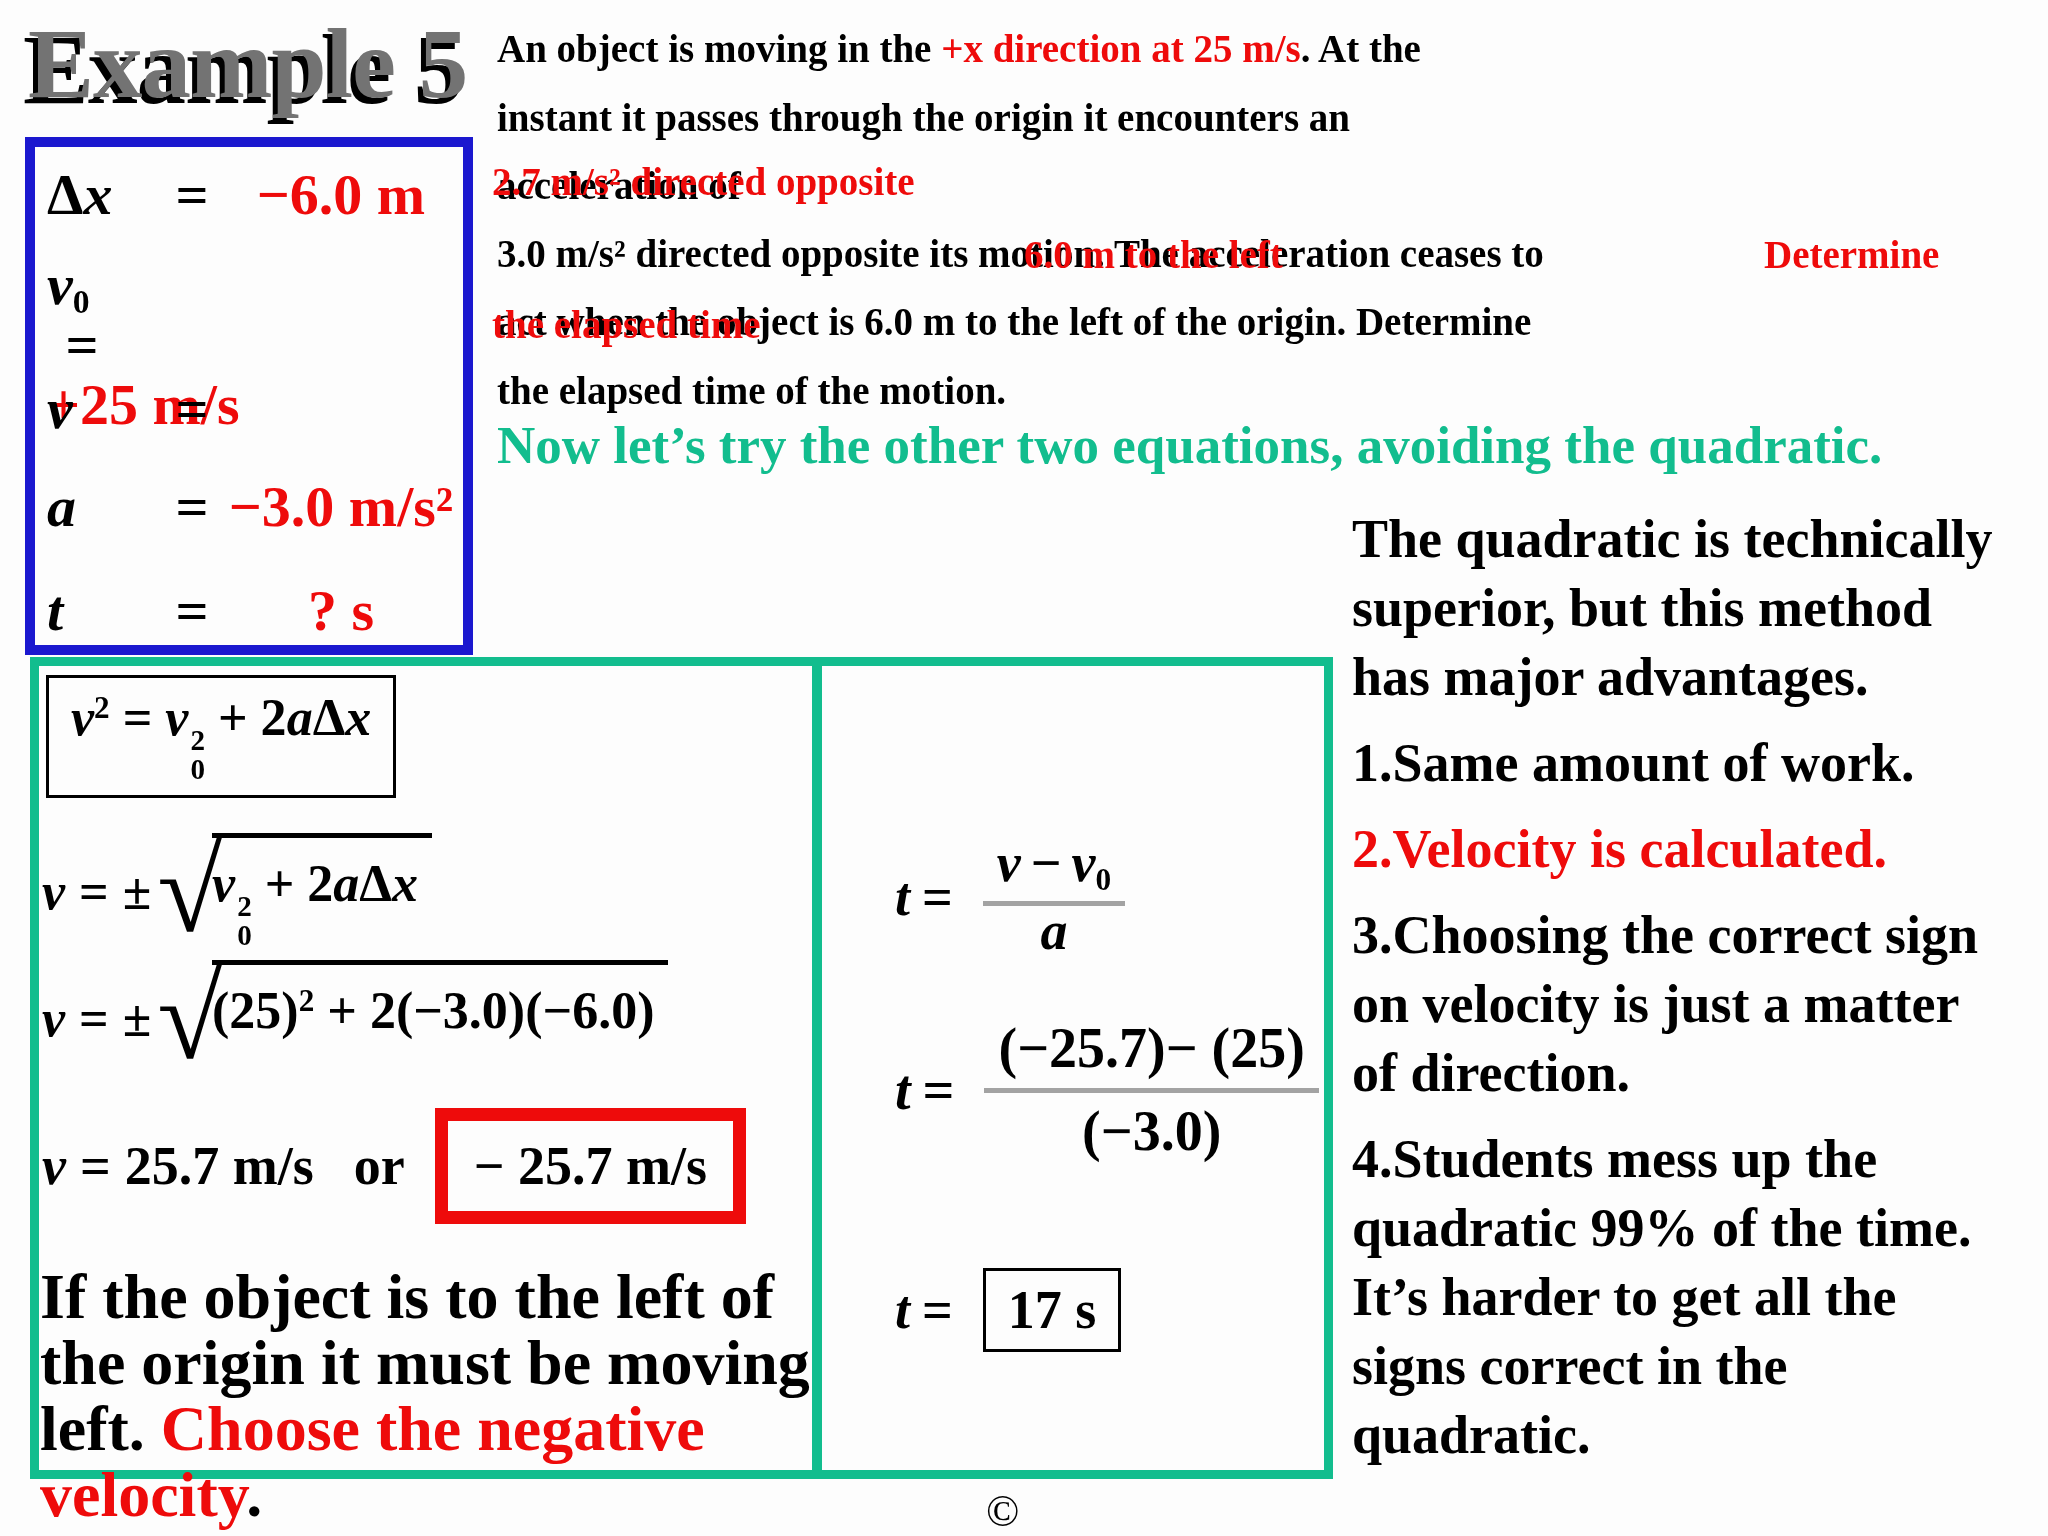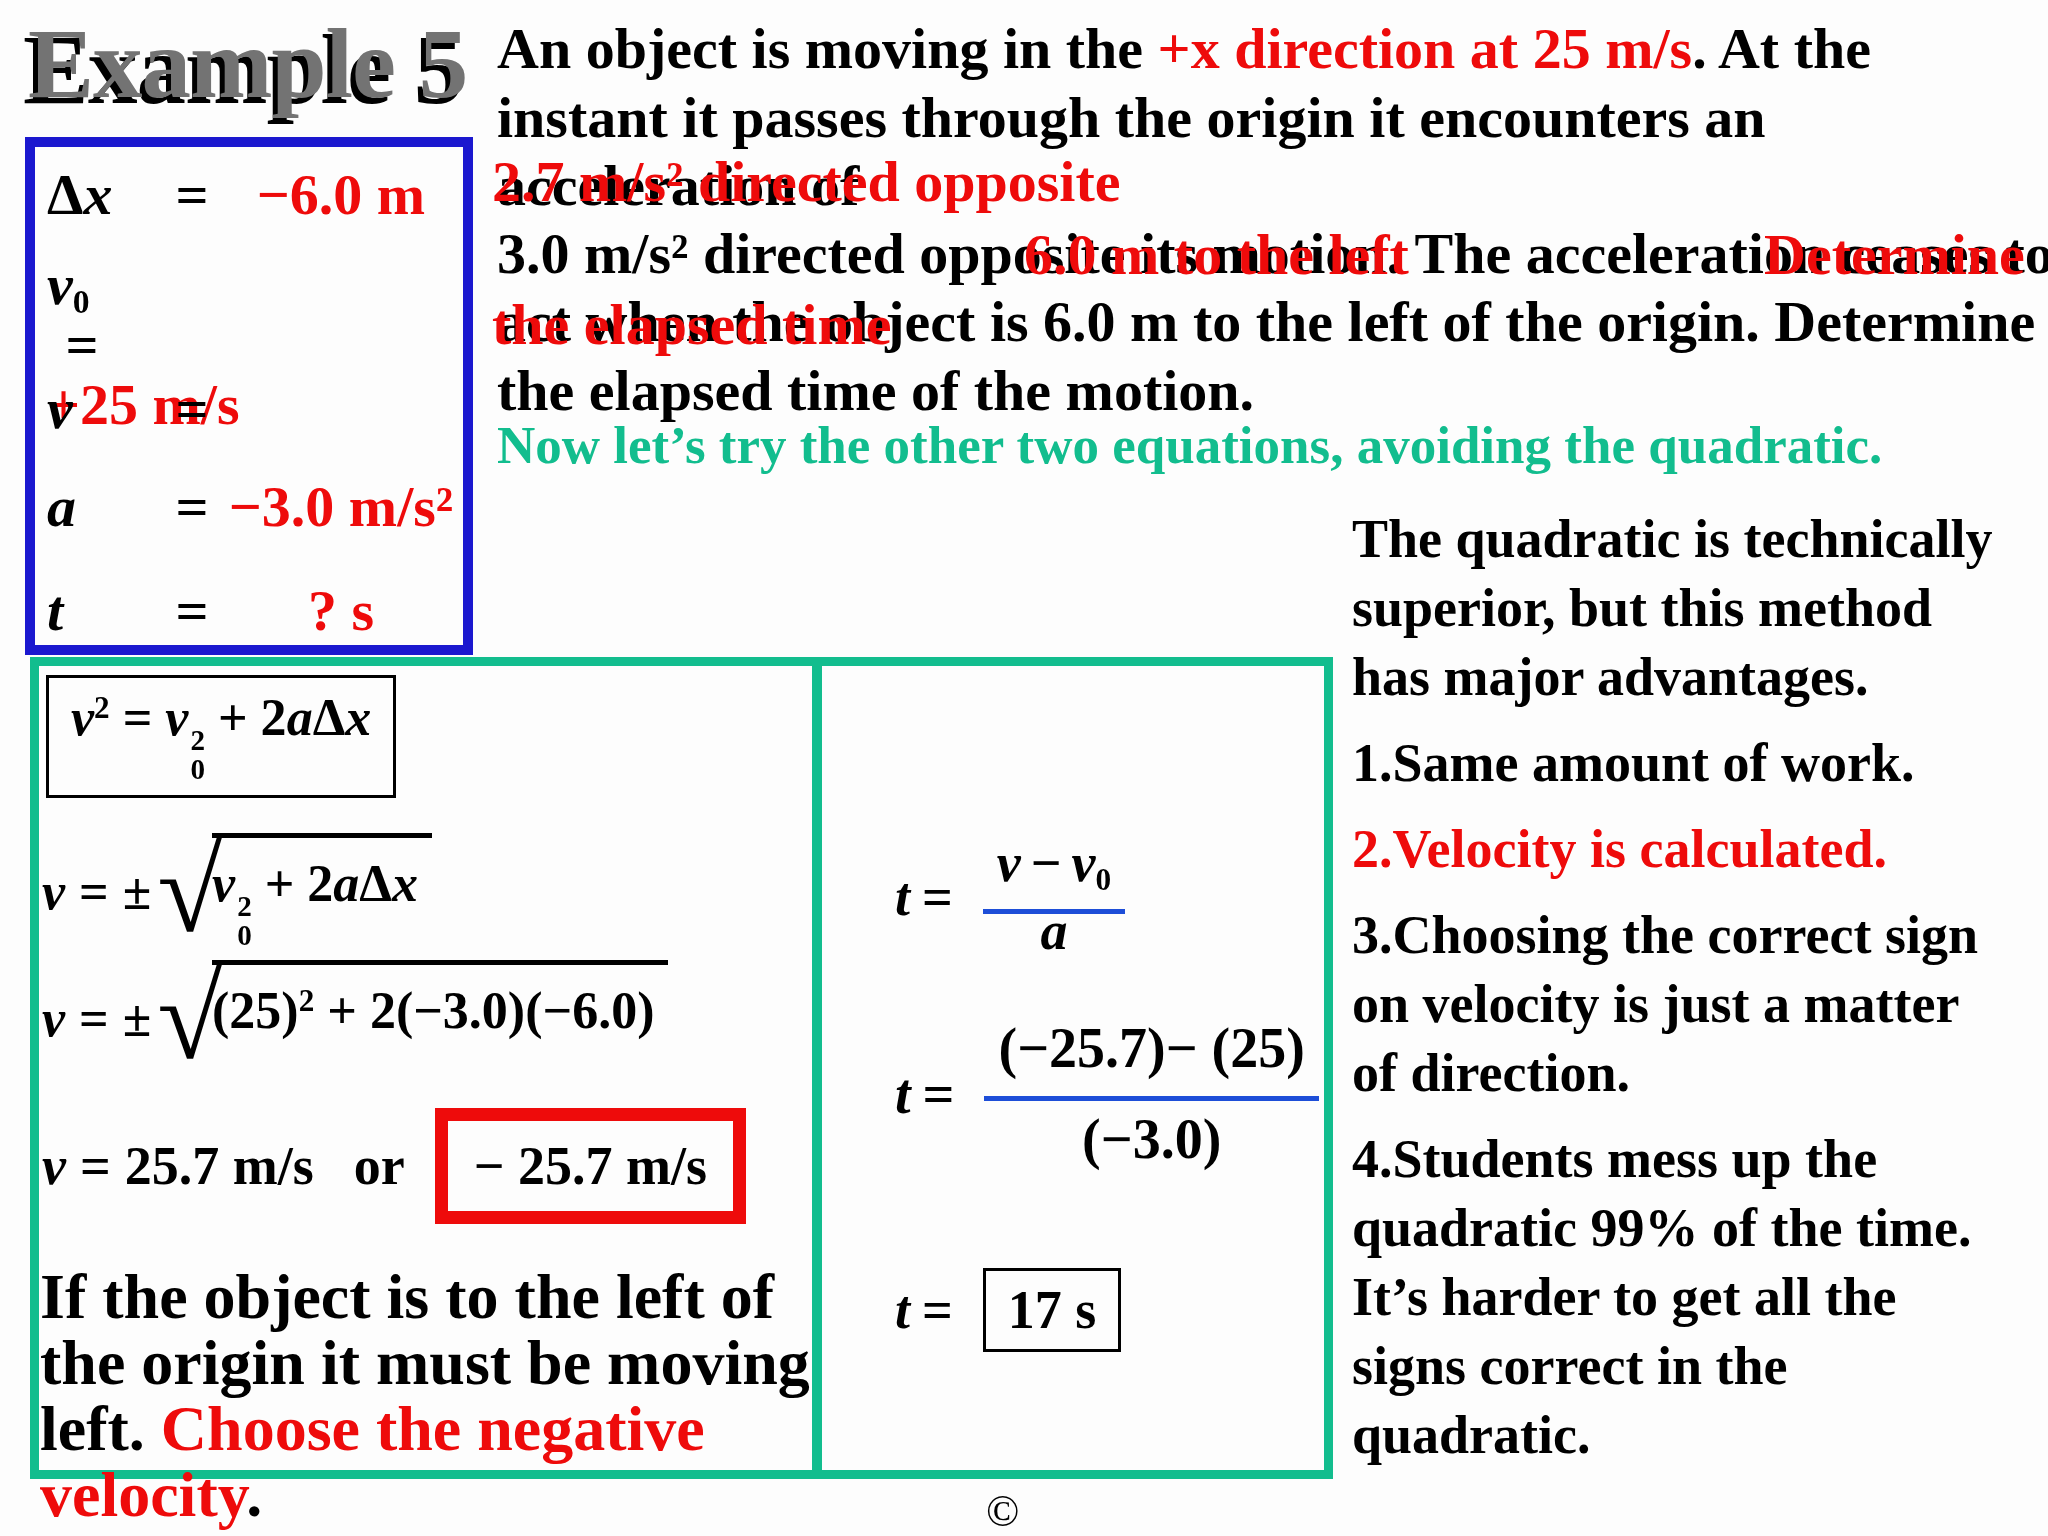--- a/index.html
+++ b/index.html
@@ -12,21 +12,21 @@
   .nw{white-space:nowrap;}
   .it{font-style:italic;}
   .red{color:#ee0b0b;}
   .teal{color:#12bd8e;}
 
   
   .title{left:28px;top:10px;font-size:99px;line-height:1.1;color:#737373;
          text-shadow:-5px 6px 0 #000;letter-spacing:-1px;}
 
   
-  .pline{left:497px;font-size:58px;line-height:68px;}
+  .pline{left:497px;font-size:39px;line-height:68px;}
   .p1{top:15px;} .p2{top:84px;} .p3{top:152px;text-align:center;} .p4{top:220px;} .p5{top:288px;} .p6{top:357px;}
   .ovA{left:492px;top:148px;} .ovB{left:1024px;top:221px;}
   .ovC{left:1764px;top:221px;} .ovD{left:492px;top:291px;}
   .hint{left:497px;top:414px;font-size:53px;line-height:62px;}
 
   
   .givenbox{left:25px;top:137px;width:428px;height:498px;border:10px solid #1b18cf;}
   .grow{position:absolute;left:12px;display:flex;align-items:baseline;width:408px;font-size:58px;line-height:60px;}
   .g1{top:18px;} .g2{top:108px;flex-direction:column;} .g3{top:232px;} .g4{top:330px;} .g5{top:434px;}
   .gsym{width:110px;}
@@ -50,21 +50,21 @@
   .radsign{font-size:118px;line-height:1;font-weight:bold;}
   .radicand{border-top:5px solid #000;padding:16px 14px 0 0;margin-left:-10px;}
   .eq2{left:42px;top:833px;}
   .eq3{left:42px;top:960px;}
   .eq4{left:42px;top:1100px;height:132px;font-size:54px;}
   .gap40{display:inline-block;width:40px;}
   .redbox{border:13px solid #ee0b0b;padding:14px 26px;margin-left:30px;}
   .note{left:40px;top:1264px;font-size:64px;line-height:66px;}
 
   .frac{display:inline-block;text-align:center;margin-left:18px;}
-  .num{padding:0 14px 16px 14px;border-bottom:5px solid #1d4ed8;}
+  .num{padding:0 14px 8px 14px;border-bottom:5px solid #a3a3a3;}
   .den{padding-top:6px;}
   .frac1{left:895px;top:832px;font-size:54px;}
   .frac2{left:895px;top:1016px;font-size:56px;}
   .eq4m{left:895px;top:1268px;font-size:54px;}
   .ansbox{border:3px solid #000;padding:8px 22px;margin-left:18px;}
 
   .copyright{left:986px;top:1486px;font-size:44px;font-weight:normal;}
 
   
   .rcol{left:1352px;top:505px;width:700px;font-size:54px;line-height:69px;}

